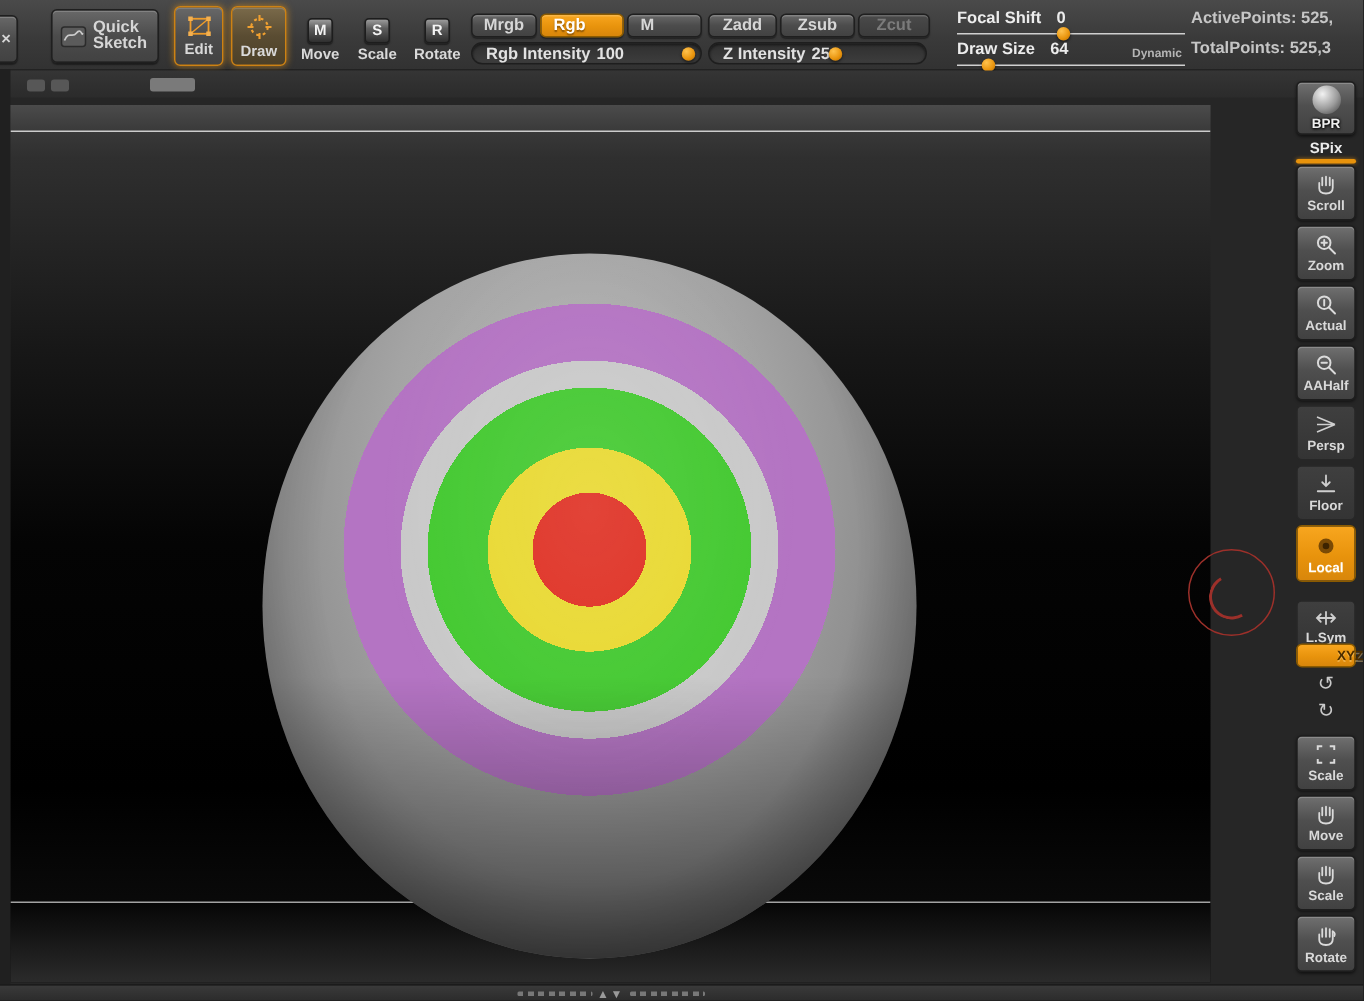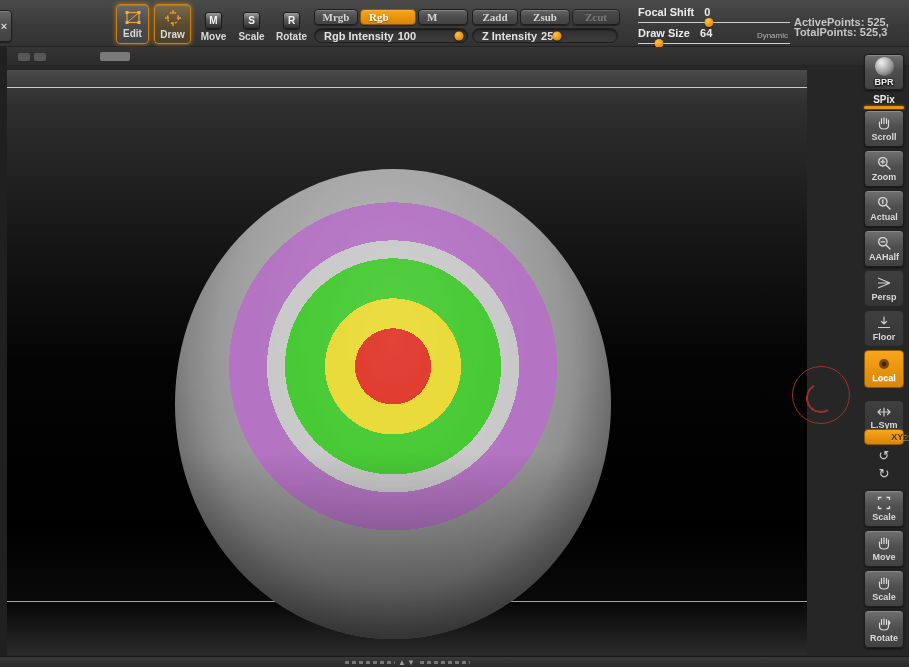--- a/index.html
+++ b/index.html
@@ -13,36 +13,36 @@
         border:1px solid #1f1f1f;border-radius:4px;box-sizing:border-box;
         box-shadow:inset 0 1px 0 rgba(255,255,255,.18),0 1px 1px rgba(0,0,0,.45);
         color:#d6d6d6;font-size:11px;font-weight:bold;display:flex;align-items:center;justify-content:center;}
   .tbtn.col{flex-direction:column;gap:2px;}
   .tbtn.active-orange{border-color:#cd8214;box-shadow:inset 0 1px 0 rgba(255,255,255,.15),0 0 5px rgba(235,150,20,.65);}
   .tbtn .lbl{font-size:10px;font-weight:bold;color:#d9d9d9;}
   .letterbox{width:15px;height:15px;border-radius:3px;border:1px solid #1d1d1d;
              background:linear-gradient(#9d9d9d,#5d5d5d 40%,#2f2f2f);
              color:#f4f4f4;font-size:10px;font-weight:bold;display:flex;align-items:center;justify-content:center;
              box-shadow:0 1px 1px rgba(0,0,0,.5);}
-  .minibtn{height:16px;font-size:11px;font-family:Liberation Serif, serif;}
+  .minibtn{height:16px;font-size:11px;}
   .minibtn.left{justify-content:flex-start;padding-left:8px;}
   .orangebtn{background:linear-gradient(#f8a61f,#e8930c 55%,#d8860b);border-color:#8a5a00;
              color:#fff;text-shadow:0 1px 1px rgba(96,56,0,.65);}
   .disabled{color:#7b7b7b;}
   .sliderbtn{position:absolute;background:linear-gradient(#2f2f2f,#3d3d3d);border:1px solid #1e1e1e;
              border-radius:8px;color:#e2e2e2;font-size:11px;font-weight:bold;display:flex;align-items:center;
              padding:0 9px;box-sizing:border-box;box-shadow:inset 0 1px 2px rgba(0,0,0,.55);}
   .handle{position:absolute;width:9px;height:9px;border-radius:50%;
           background:radial-gradient(circle at 35% 30%, #ffc24d, #e8930c 60%, #a96503);
           box-shadow:0 1px 2px rgba(0,0,0,.6);}
   .sliderbtn .handle{top:50%;transform:translate(-50%,-50%);}
   .linetrack-widget{position:absolute;color:#ececec;font-size:11px;font-weight:bold;}
   .linetrack-widget .track{position:absolute;left:0;right:0;bottom:0;height:1px;background:#cfcfcf;}
   .linetrack-widget .handle{bottom:-4px;transform:translateX(-50%);}
-  .dynamic{position:absolute;right:2px;top:4px;font-size:8px;font-weight:normal;color:#b5b5b5;margin-left:28px;}
+  .dynamic{position:absolute;right:2px;top:4px;font-size:8px;font-weight:bold;color:#b5b5b5;margin-left:28px;}
   .points{position:absolute;left:794px;color:#c6c6c6;font-size:11px;font-weight:bold;white-space:nowrap;}
   .gap{width:4px;}
 
   
   .substrip{position:absolute;left:0;top:47px;width:909px;height:18px;background:linear-gradient(#353535,#2b2b2b);}
   .seg{position:absolute;background:#575757;border-radius:2px;}
 
   
   .left-edge{position:absolute;left:0;top:46px;width:7px;height:621px;background:#202020;}
   .canvas{position:absolute;left:7px;top:70px;width:800px;height:585px;overflow:hidden;
@@ -92,20 +92,29 @@
 <body>
 
 <div class="app">
 
   <div class="topbar">
 
     <div class="tbtn" style="left:-4px;top:10px;width:16px;height:32px;border-radius:0 4px 4px 0;">
       <span>×</span>
     </div>
 
+    <div class="tbtn" style="left:34px;top:6px;width:72px;height:36px;gap:4px;padding:0 5px;">
+      <span style="display:flex;">
+        <svg width="18" height="15" viewBox="0 0 18 15">
+            <rect x="1" y="1" width="16" height="13" rx="2" fill="#5b5b5b" stroke="#2b2b2b"></rect>
+            <path d="M3 10 C6 3, 8 9, 11 5 S 15 8, 15 5" fill="none" stroke="#cacaca" stroke-width="1.2"></path>
+          </svg>
+      </span>
+      <span style="line-height:11px;text-align:left;width:40px;">Quick Sketch</span>
+    </div>
 
     <div class="tbtn col active-orange" style="left:116px;top:4px;width:33px;height:40px;">
       <span style="display:flex;">
         <svg width="20" height="17" viewBox="0 0 20 17">
             <rect x="4" y="3.5" width="12" height="10" fill="none" stroke="#f09c28" stroke-width="1.2"></rect>
             <path d="M4 13.5 L16 3.5" stroke="#f09c28" stroke-width="1"></path>
             <rect x="2.5" y="2" width="3" height="3" fill="#f3b050"></rect>
             <rect x="14.5" y="2" width="3" height="3" fill="#f3b050"></rect>
             <rect x="2.5" y="12" width="3" height="3" fill="#f3b050"></rect>
             <rect x="14.5" y="12" width="3" height="3" fill="#f3b050"></rect>
@@ -183,21 +192,21 @@
 
     <div class="linetrack-widget" style="left:638px;top:27px;width:152px;height:17px;">
       <span>Draw Size</span>
       <span class="gap" style="display:inline-block;"></span>
       <span>64</span>
       <span class="dynamic">Dynamic</span>
       <div class="track"></div>
       <div class="handle" style="left: 14%;"></div>
     </div>
 
-    <div class="points" style="top:16px;">ActivePoints: 525,</div>
+    <div class="points" style="top:6px;">ActivePoints: 525,</div>
     <div class="points" style="top:26px;">TotalPoints: 525,3</div>
   </div>
 
   <div class="substrip">
     <div class="seg" style="left:18px;top:6px;width:12px;height:8px;"></div>
     <div class="seg" style="left:34px;top:6px;width:12px;height:8px;"></div>
     <div class="seg" style="left:100px;top:5px;width:30px;height:9px;background:#7a7a7a;"></div>
   </div>
 
   <div class="left-edge"></div>

